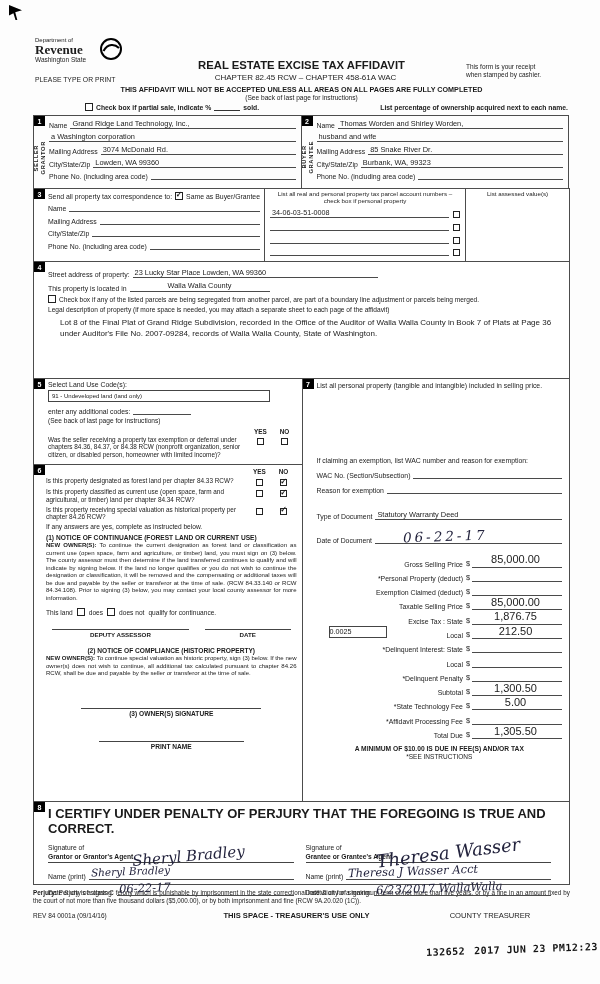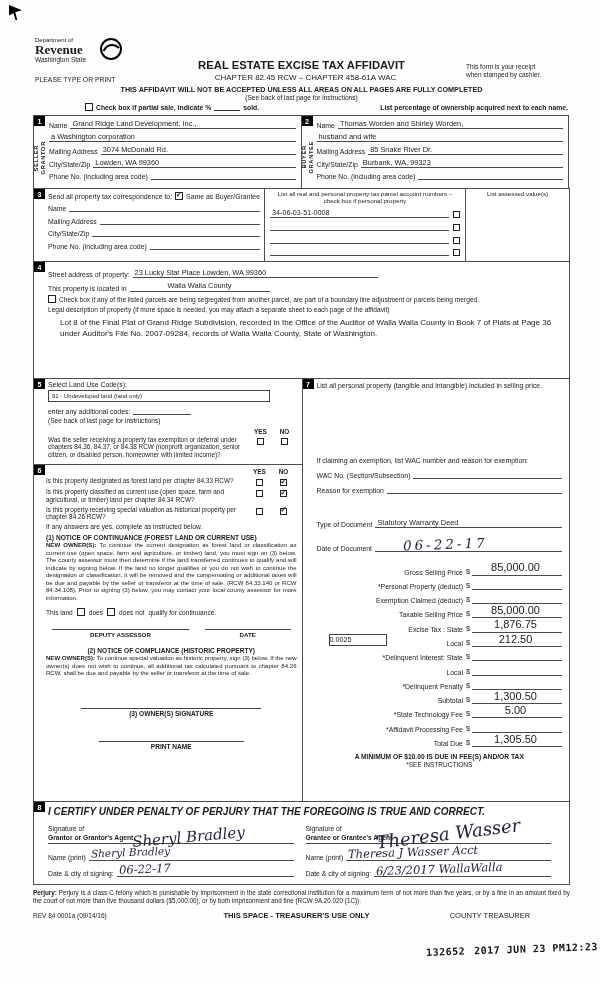--- a/index.html
+++ b/index.html
@@ -94,37 +94,37 @@
   .sl1 { flex:1.6; } .sl2 { flex:1; }
   .n2title { text-align:center; font-weight:bold; font-size:6.6px; margin-top:9px; }
   .ownsig  { margin:30px auto 0; width:72%; border-top:1px solid #444; text-align:center; font-weight:bold; font-size:6.6px; padding-top:1px; }
   .printname { margin:24px auto 0; width:58%; border-top:1px solid #444; text-align:center; font-weight:bold; font-size:6.6px; padding-top:1px; }
 
   
   .s7 { width:50%; border-left:1px solid #4c4c4c; position:relative; padding:3px 7px 3px 14px; display:flex; flex-direction:column; }
   .s7intro { font-size:6.9px; line-height:1.3; width:235px; }
   .exintro { font-size:6.9px; margin-top:66px; }
   .exrow { display:flex; align-items:flex-end; gap:3px; margin-top:6px; }
-  .doct { margin-top:24px; }
+  .doct { margin-top:16px; }
   .docd { margin-top:4px; height:20px; }
   .datefield { position:relative; }
   .hand { font-family:"DejaVu Serif",serif; font-style:italic; color:#23233d; }
   .handdate { position:absolute; left:28px; bottom:-2px; font-size:13.5px; letter-spacing:3px; transform:rotate(-2deg); white-space:nowrap; }
   .money { margin-top:9px; }
   .mrow { display:flex; align-items:flex-end; height:14.3px; }
   .mlabel { flex:1; text-align:right; font-size:6.9px; white-space:nowrap; }
   .mdollar { font-size:7.3px; margin:0 2px 0 3px; }
   .mval { flex:0 0 90px; border-bottom:1px solid #4a4a4a; text-align:center; font-size:11px; padding-right:3px; line-height:1.3; min-height:9px; }
   .ratebox { border:1px solid #444; width:58px; font-size:7.2px; margin-left:12px; line-height:1.4; align-self:center; }
   .minnote { text-align:center; font-weight:bold; font-size:6.7px; margin-top:6px; }
   .seeinstr { text-align:center; font-size:6.5px; margin-top:1px; }
 
   
   .s8 { height:84px; padding:4px 6px 2px 14px; }
-  .certify { font-size:10px; font-weight:bold;font-style:italic; }
+  .certify { font-size:13px; font-weight:bold; }
   .s8cols { display:flex; margin-top:3px; }
   .s8col { width:50%; position:relative; padding-right:12px; }
   .sigarea { position:relative; height:24px; border-bottom:1px solid #444; }
   .siglabel { font-size:6.7px; line-height:1.25; position:absolute; left:0; bottom:1px; }
   .siglabel b { display:block; }
   .sigscrawl { position:absolute; left:84px; bottom:-3px; font-size:15px; transform:rotate(-5deg); white-space:nowrap; }
   .sigscrawl.big { left:70px; font-size:18px; transform:rotate(-7deg); bottom:-1px; }
   .s8row { display:flex; align-items:flex-end; gap:3px; margin-top:3.5px; height:13px; }
   .lbl68 { font-size:6.8px; white-space:nowrap; }
   .handname { font-size:10.5px; white-space:nowrap; transform:rotate(-2deg); display:inline-block; }
@@ -183,21 +183,21 @@
       <div class="secnum">1</div>
       <div class="vlabel">
         <div class="vtxt">
             <span>SELLER</span>
             <span>GRANTOR</span>
           </div>
       </div>
       <div class="pfields">
         <div class="frow">
             <span class="lbl7">Name</span>
-            <span class="uv">Grand Ridge Land Development, Inc.,</span>
+            <span class="uv">Grand Ridge Land Technology, Inc.,</span>
           </div>
         <div class="frow">
             <span class="uv">a Washington corporation</span>
           </div>
         <div class="frow">
             <span class="lbl7">Mailing Address</span>
             <span class="uv">3074 McDonald Rd.</span>
           </div>
         <div class="frow">
             <span class="lbl7">City/State/Zip</span>

